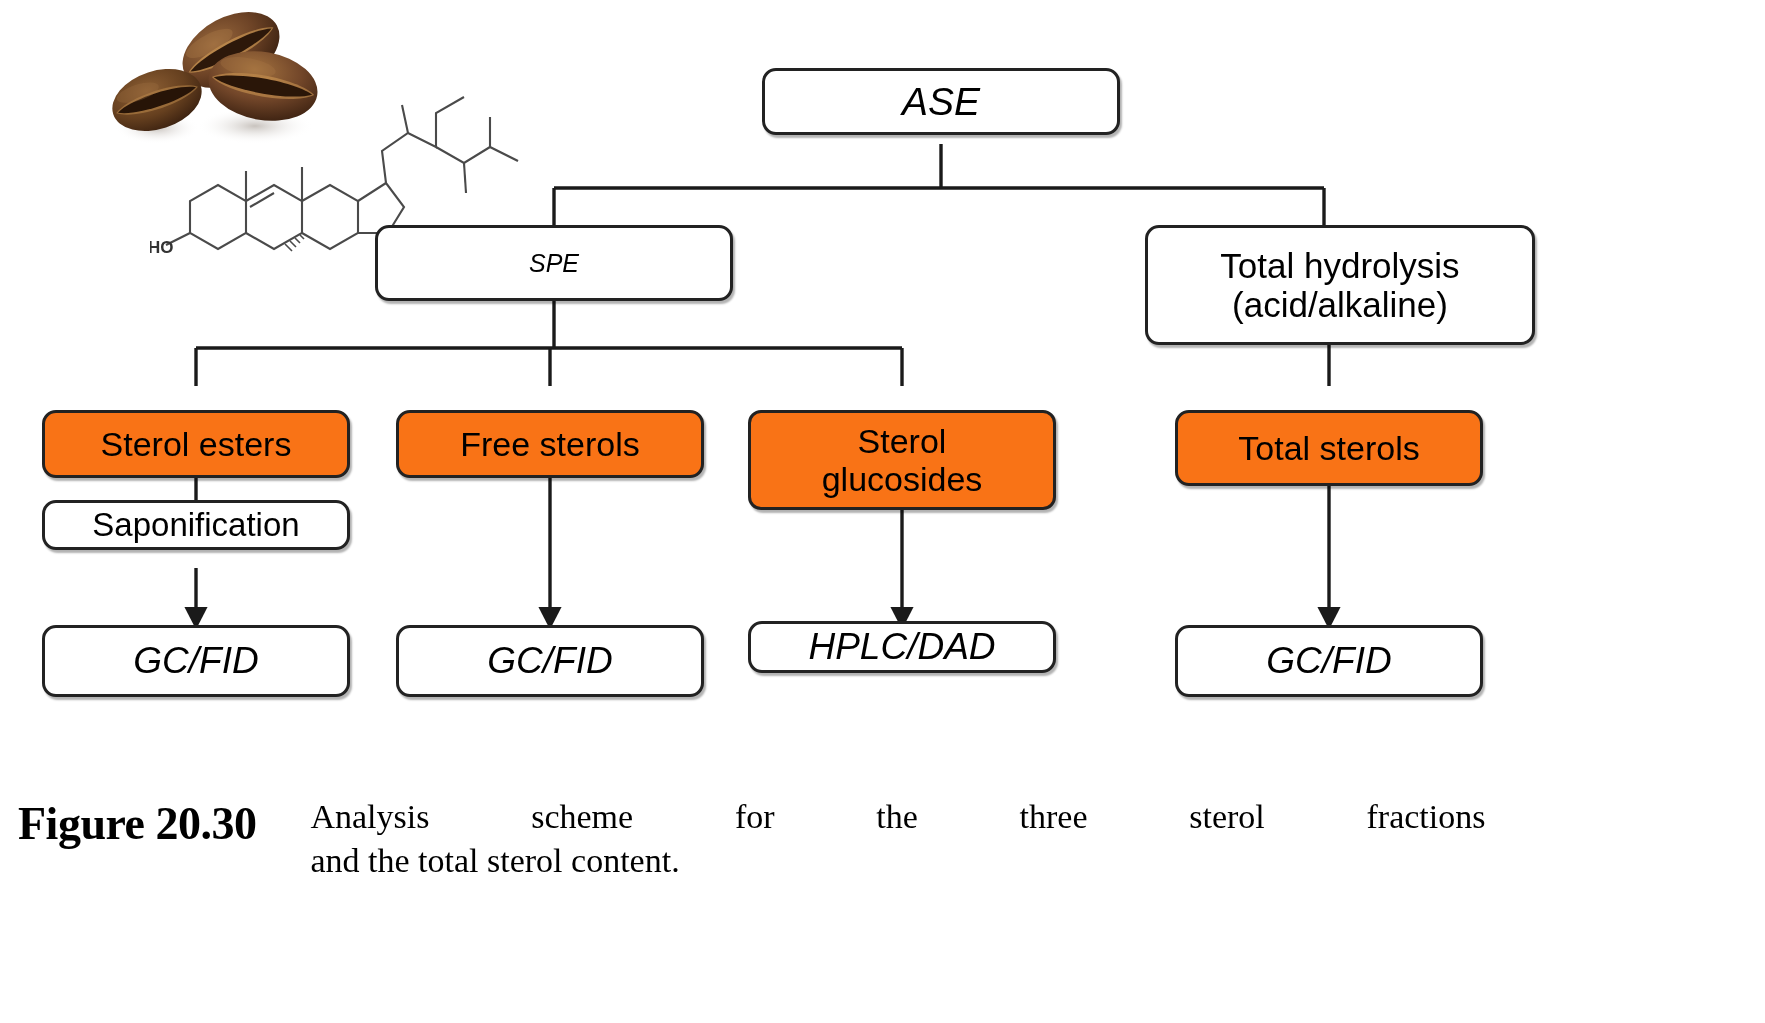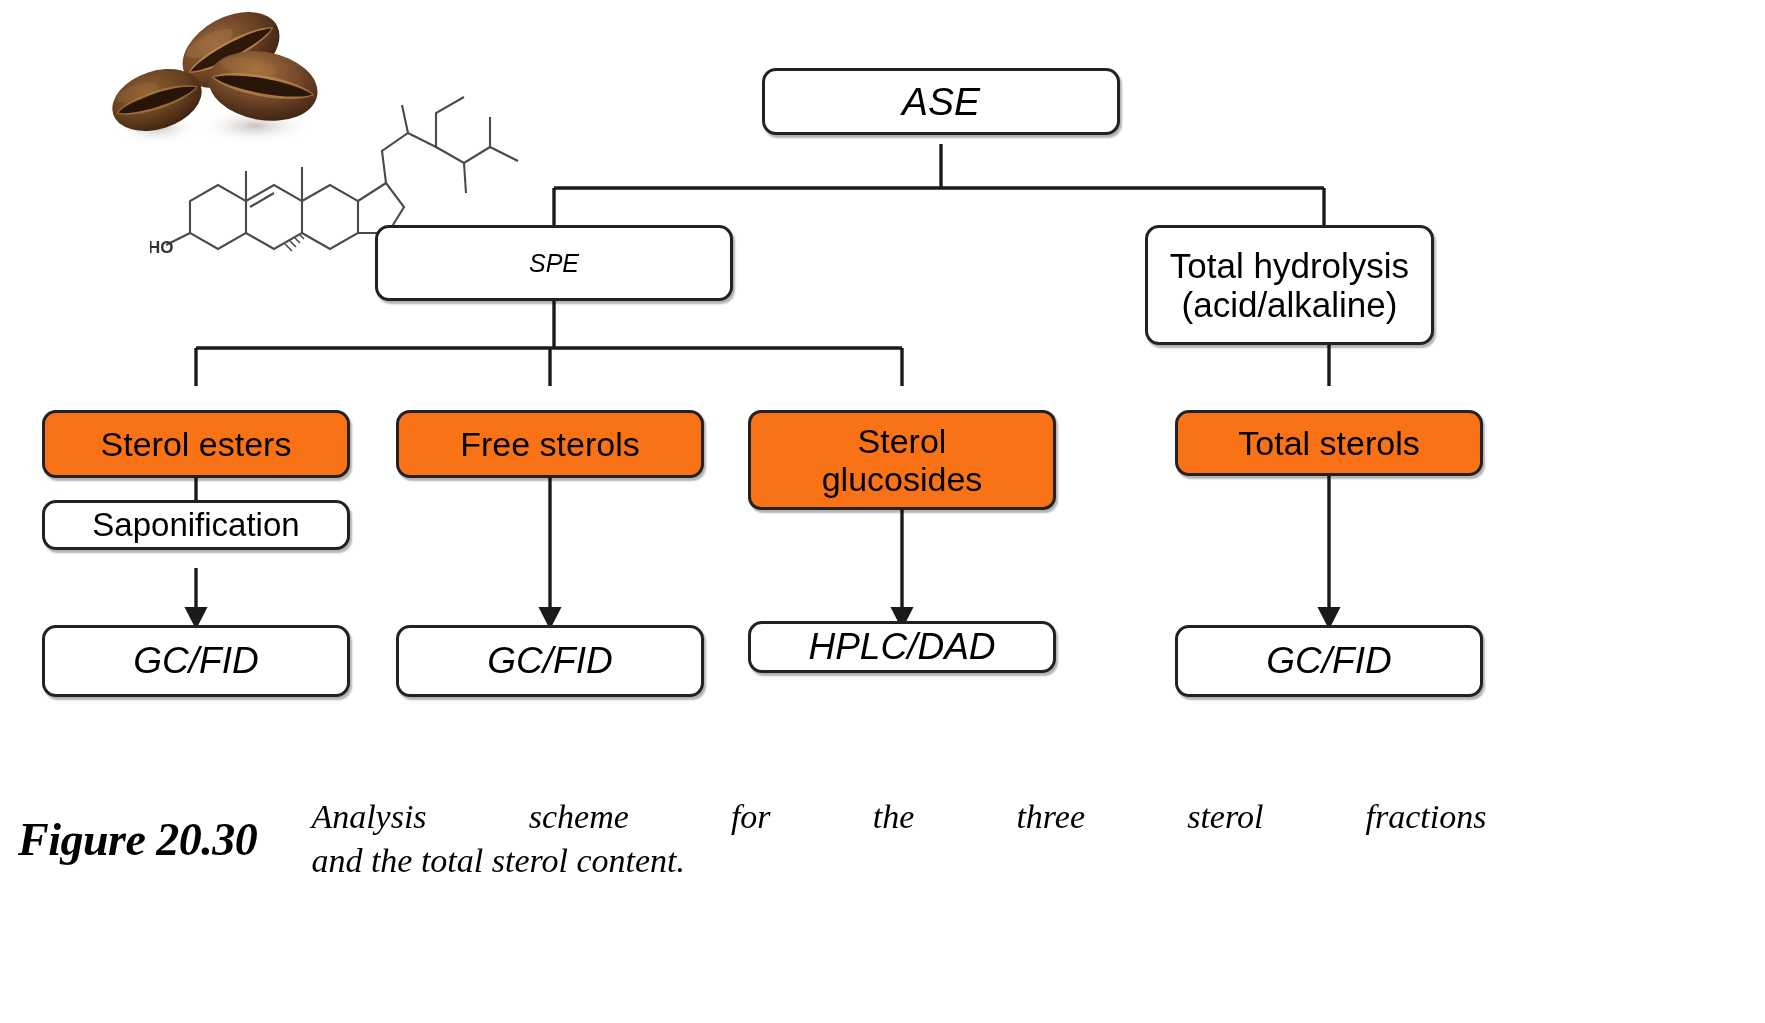--- a/index.html
+++ b/index.html
@@ -50,26 +50,26 @@
     background: #f97316;
     font-weight: 400;
     font-style: normal;
     border-width: 3px;
     margin-top: 24px;
   }
 
   
   #node-ase          { left: 762px;  top: 68px;  width: 358px; height: 67px;  font-size: 39px; }
   #node-spe          { left: 375px;  top: 225px; width: 358px; height: 76px;  font-size: 25px; }
-  #node-hydrolysis   { left: 1145px; top: 225px; width: 289px; height: 120px; font-size: 35px; }
+  #node-hydrolysis   { left: 1145px; top: 225px; width: 390px; height: 120px; font-size: 35px; }
 
   #node-sterol-esters     { left: 42px;   top: 386px; width: 308px; height: 68px; font-size: 34px; }
   #node-free-sterols      { left: 396px;  top: 386px; width: 308px; height: 68px; font-size: 34px; }
   #node-sterol-glucosides { left: 748px;  top: 386px; width: 308px; height: 100px; font-size: 34px; border-radius: 13px; }
-  #node-total-sterols     { left: 1175px; top: 386px; width: 308px; height: 66px; font-size: 34px; }
+  #node-total-sterols     { left: 1175px; top: 386px; width: 308px; height: 76px; font-size: 34px; }
 
   #node-saponification { left: 42px; top: 500px; width: 308px; height: 50px; font-size: 33px; }
 
   #node-gcfid-1 { left: 42px;   top: 625px; width: 308px; height: 72px; font-size: 37px; }
   #node-gcfid-2 { left: 396px;  top: 625px; width: 308px; height: 72px; font-size: 37px; }
   #node-hplcdad { left: 748px;  top: 621px; width: 308px; height: 52px; font-size: 37px; }
   #node-gcfid-3 { left: 1175px; top: 625px; width: 308px; height: 72px; font-size: 37px; }
 
   
   #coffee-art {
@@ -88,23 +88,22 @@
   
   #caption {
     position: absolute;
     left: 0; top: 795px;
     width: 1765px;
     font-family: "Liberation Serif", serif;
     color: #000000;
   }
   #caption-row {
     display: flex;
-    align-items: center;
+    align-items: flex-start;
     padding-left: 18px;
-    font-style: italic;
   }
   #caption-label {
     font-weight: 700;
     font-size: 46px;
     white-space: nowrap;
     padding-top: 2px;
     letter-spacing: -0.5px;
   }
   #caption-body {
     font-weight: 400;

